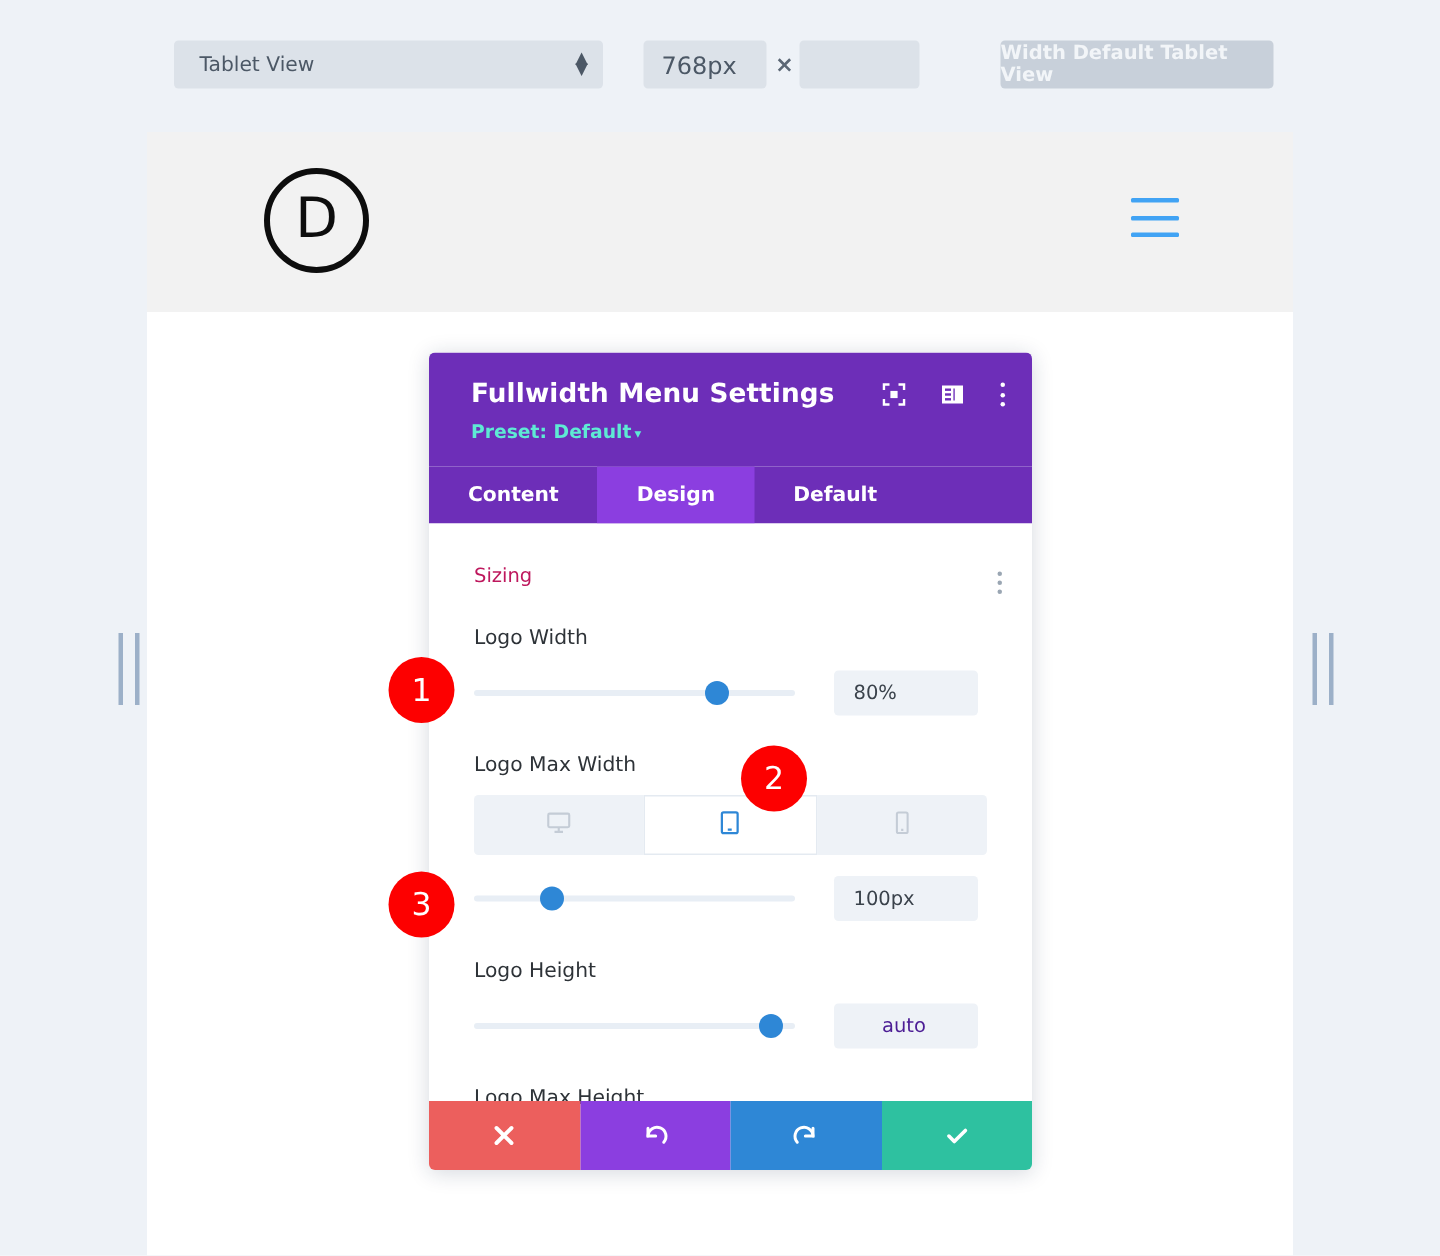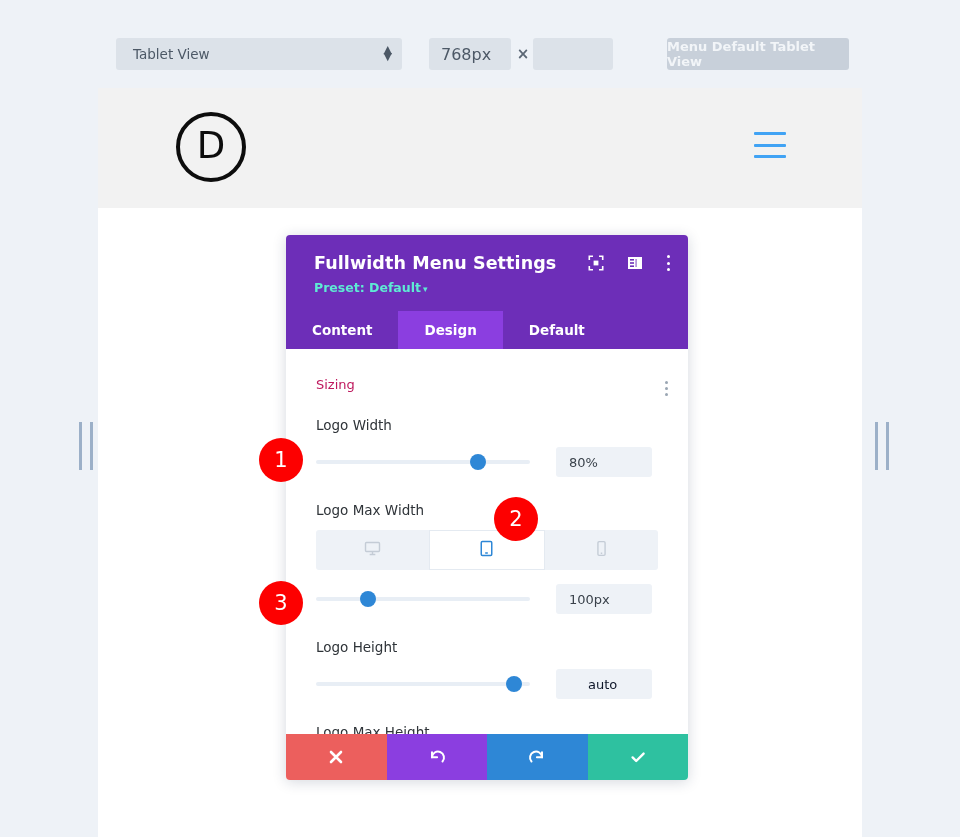--- a/index.html
+++ b/index.html
@@ -5,21 +5,21 @@
   * { box-sizing: border-box; margin: 0; padding: 0; }
   html, body {
     width: 960px; height: 837px;
     font-family: "DejaVu Sans", "Liberation Sans", sans-serif;
     background: #eef2f7;
     overflow: hidden;
   }
   #root { position: relative; width: 960px; height: 837px; }
 
   
-  .toolbar { position: absolute; left: 0; top: 11px; width: 912px; height: 86px; }
+  .toolbar { position: absolute; left: 0; top: 0; width: 912px; height: 86px; }
   .view-select {
     position: absolute; left: 116px; top: 27px; width: 286px; height: 32px;
     background: #dce2e9; border-radius: 3px; border: none;
     display: flex; align-items: center; padding: 0 10px 0 17px;
   }
   .view-select .label { font-size: 13.5px; color: #4c5866; flex: 1; }
   .spinner { display: flex; flex-direction: column; align-items: center; line-height: 0.62; color: #4c5866; font-size: 11px; }
   .px-input {
     position: absolute; left: 429px; top: 27px; width: 82px; height: 32px;
     background: #dce2e9; border-radius: 3px; display: flex; align-items: center;
@@ -101,21 +101,21 @@
   .slider-row { display: flex; align-items: center; margin-top: 14px; }
   .slider { position: relative; width: 214px; height: 18px; }
   .slider .track { position: absolute; top: 7px; left: 0; width: 214px; height: 4px;
                    background: #e8eef5; border-radius: 2px; }
   .slider .thumb { position: absolute; top: 1px; width: 16px; height: 16px;
                    background: #2e87d6; border-radius: 50%; }
   .value-box {
     margin-left: 26px; width: 96px; height: 30px; background: #eef2f7; border-radius: 3px;
     display: flex; align-items: center; padding-left: 13px; font-size: 13px; color: #3a424b;
   }
-  .value-box.placeholder { color: #0f172a; padding-left: 32px; }
+  .value-box.placeholder { color: #4c1d95; padding-left: 32px; }
 
   .device-tabs { display: flex; margin-top: 12px; width: 342px; height: 40px;
                  border-radius: 3px; overflow: hidden; }
   .device-tab { flex: 1; background: #eef2f7; display: flex; align-items: center; justify-content: center; }
   .device-tab.active { background: #ffffff; border: 1px solid #e4eaf1; }
 
   .badge {
     position: absolute; width: 44px; height: 44px; border-radius: 50%;
     background: #fd0000; color: #ffffff; font-size: 21px; font-weight: 400;
     display: flex; align-items: center; justify-content: center; z-index: 30;
@@ -146,21 +146,21 @@
           <span>▼</span>
       </span>
     </div>
 
     <div class="px-input">768px</div>
 
     <div class="x-sep">×</div>
 
     <div class="blank-input"></div>
 
-    <div class="make-default">Menu Default Tablet View</div>
+    <div class="make-default">Width Default Tablet View</div>
   </div>
 
   <div class="canvas">
     <div class="site-header">
       <div class="logo">
         <span>D</span>
       </div>
       <div class="hamburger">
         <span></span>
           <span></span>

